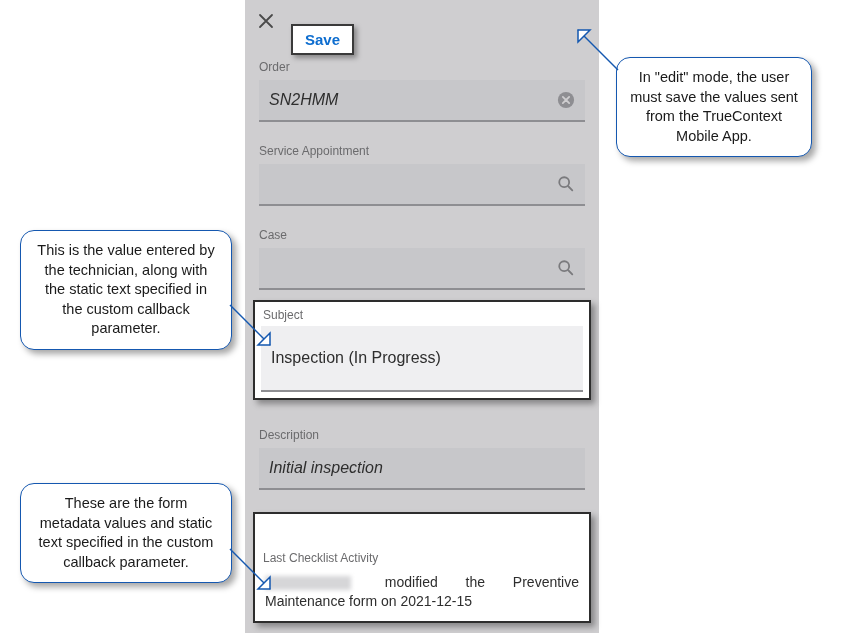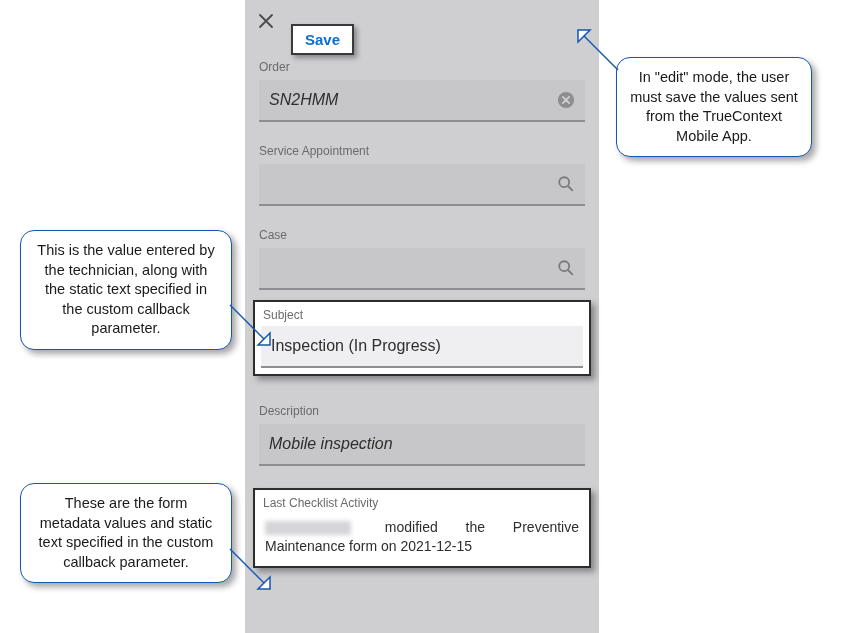--- a/index.html
+++ b/index.html
@@ -97,21 +97,21 @@
     padding: 6px 8px 0;
     background: #fff;
   }
   .hl-box .inner-field {
     background: #efeff1;
     border-bottom: 2px solid #8e8e92;
     margin: 4px 6px 6px;
     height: 40px;
     display: flex;
     align-items: center;
-    padding: 0 10px;
+    padding: 12px 10px;
     font-size: 16px;
     color: #2e2e2e;
   }
   .hl-box .inner-text {
     padding: 6px 10px 10px;
     font-size: 14px;
     color: #2e2e2e;
     line-height: 1.35;
     text-align: justify;
   }
@@ -200,26 +200,26 @@
     <div class="hl-box">
       <div class="inner-label">Subject</div>
       <div class="inner-field">
         <span>Inspection  (In Progress)</span>
       </div>
     </div>
 
     <div class="section">
       <div class="label">Description</div>
       <div class="field">
-        <span>Mobile inspection</span>
+        <span>Initial inspection</span>
       </div>
     </div>
 
     <div class="hl-box" style="margin-top:18px;">
-      <div class="inner-label" style="padding-bottom:2px;">Last Checklist Activity</div>
+      <div class="inner-label" style="padding-bottom:2px;margin-top:31px;">Last Checklist Activity</div>
       <div class="inner-text">
         <span class="redact"></span>
         <span>modified the Preventive Maintenance form on 2021-12-15</span>
       </div>
     </div>
 
   </div>
 </div>
 
 <div class="callout callout-right">In "edit" mode, the user must save the values sent from the TrueContext Mobile App.</div>

